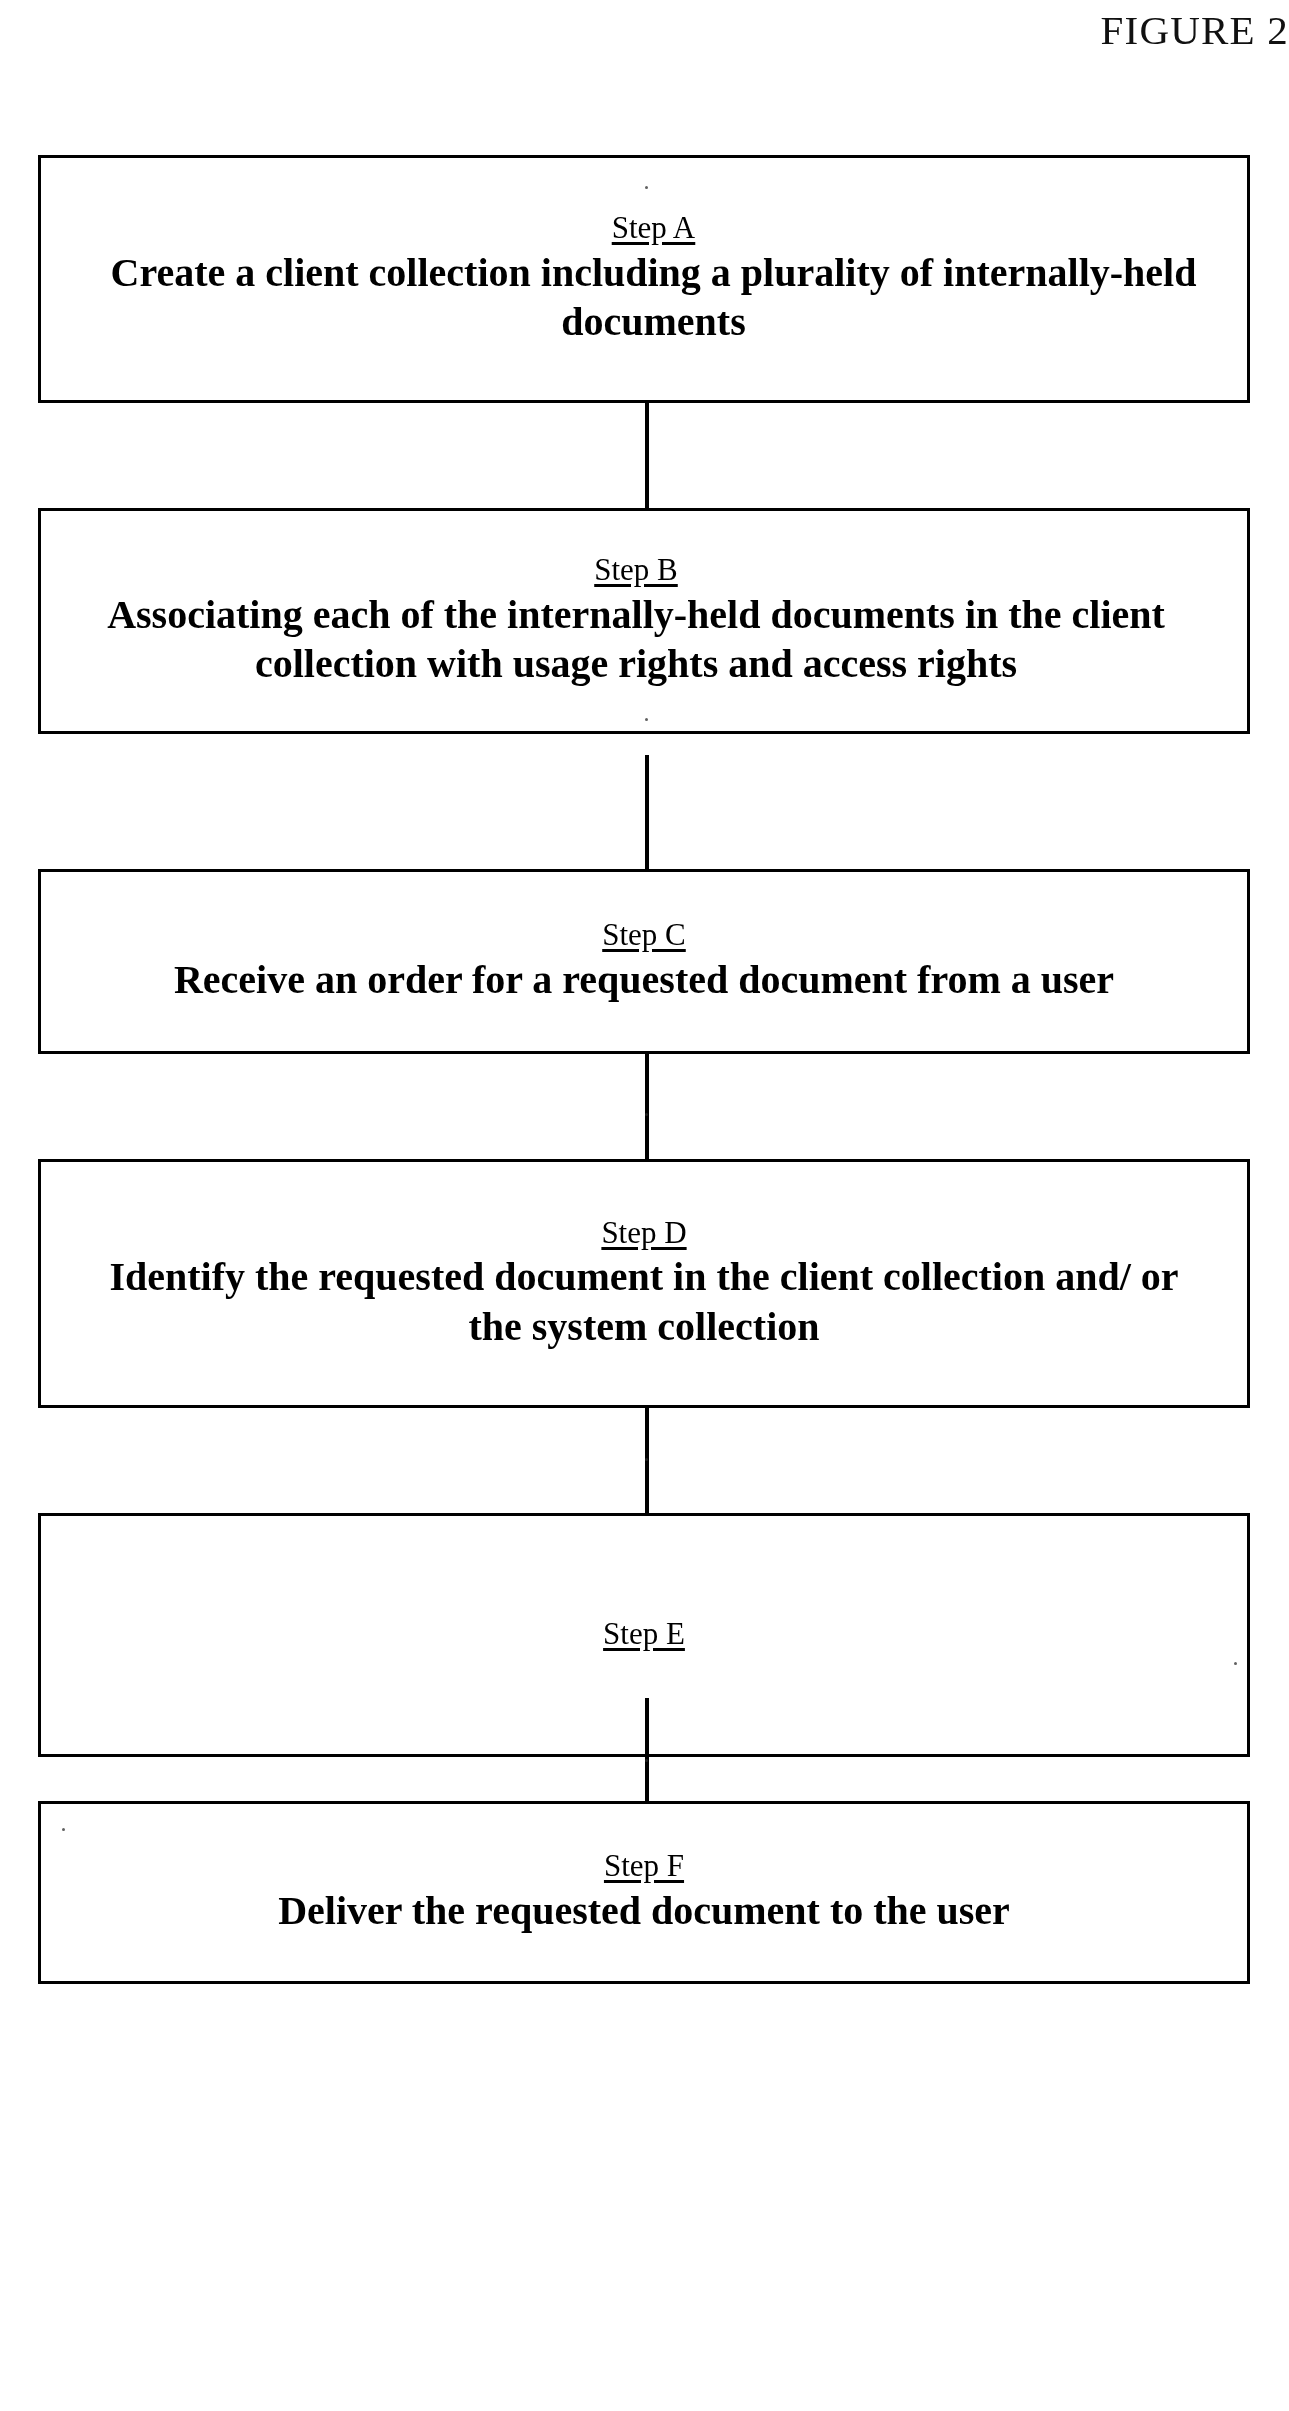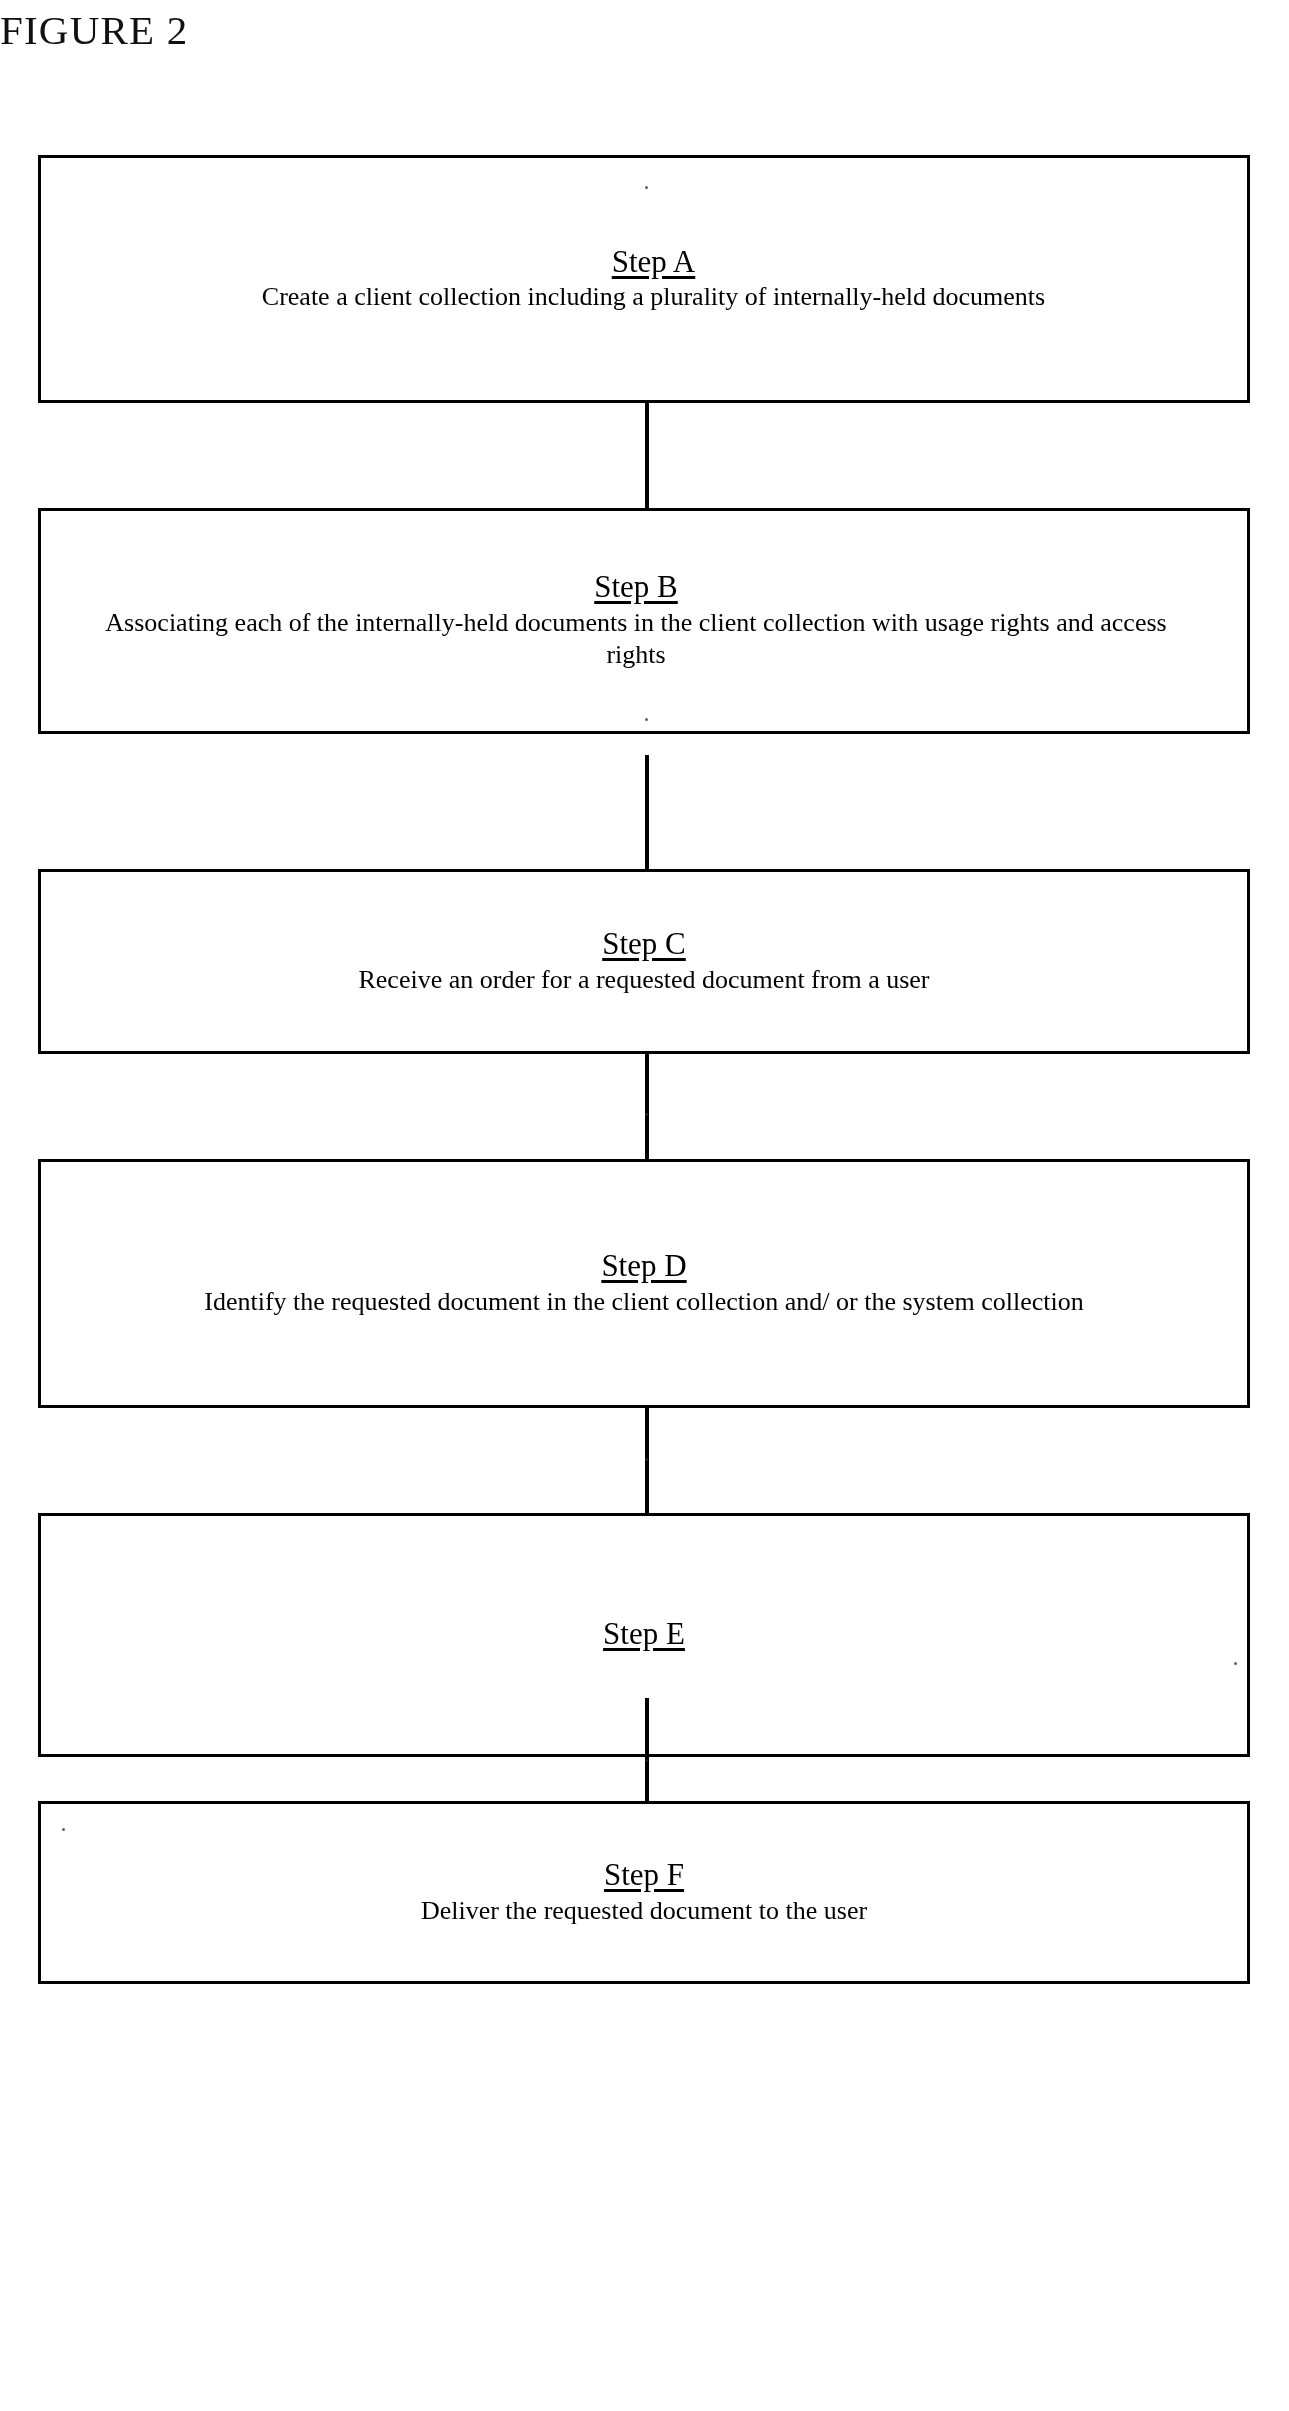--- a/index.html
+++ b/index.html
@@ -15,21 +15,21 @@
     color: #000000;
     overflow: hidden;
   }
 
   
   .figure-title {
     position: absolute;
     top: 6px;
     left: 0;
     width: 1289px;
-    text-align: left;
+    text-align: right;
     font-size: 41px;
     letter-spacing: 1.2px;
     font-family: "Liberation Serif", "DejaVu Serif", serif;
     font-weight: 400;
     color: #111111;
   }
 
   
   .flowchart {
     position: absolute;
@@ -59,25 +59,25 @@
     line-height: 1.12;
     text-decoration: underline;
     text-underline-offset: 4px;
     text-decoration-thickness: 2.5px;
     margin-bottom: 2px;
     white-space: nowrap;
     font-weight: 400;
   }
 
   .step-text {
-    font-size: 26px;
+    font-size: 40px;
     line-height: 1.24;
     text-align: center;
     max-width: 1110px;
-    font-weight: 400;
+    font-weight: 700;
   }
 
   
   #box-a { top: 155px;  height: 248px; padding-left: 45px; }
   #box-b { top: 508px;  height: 226px; padding-left: 10px; }
   #box-c { top: 869px;  height: 185px; }
   #box-d { top: 1159px; height: 249px; }
   #box-e { top: 1513px; height: 244px; }
   #box-f { top: 1801px; height: 183px; }
 

